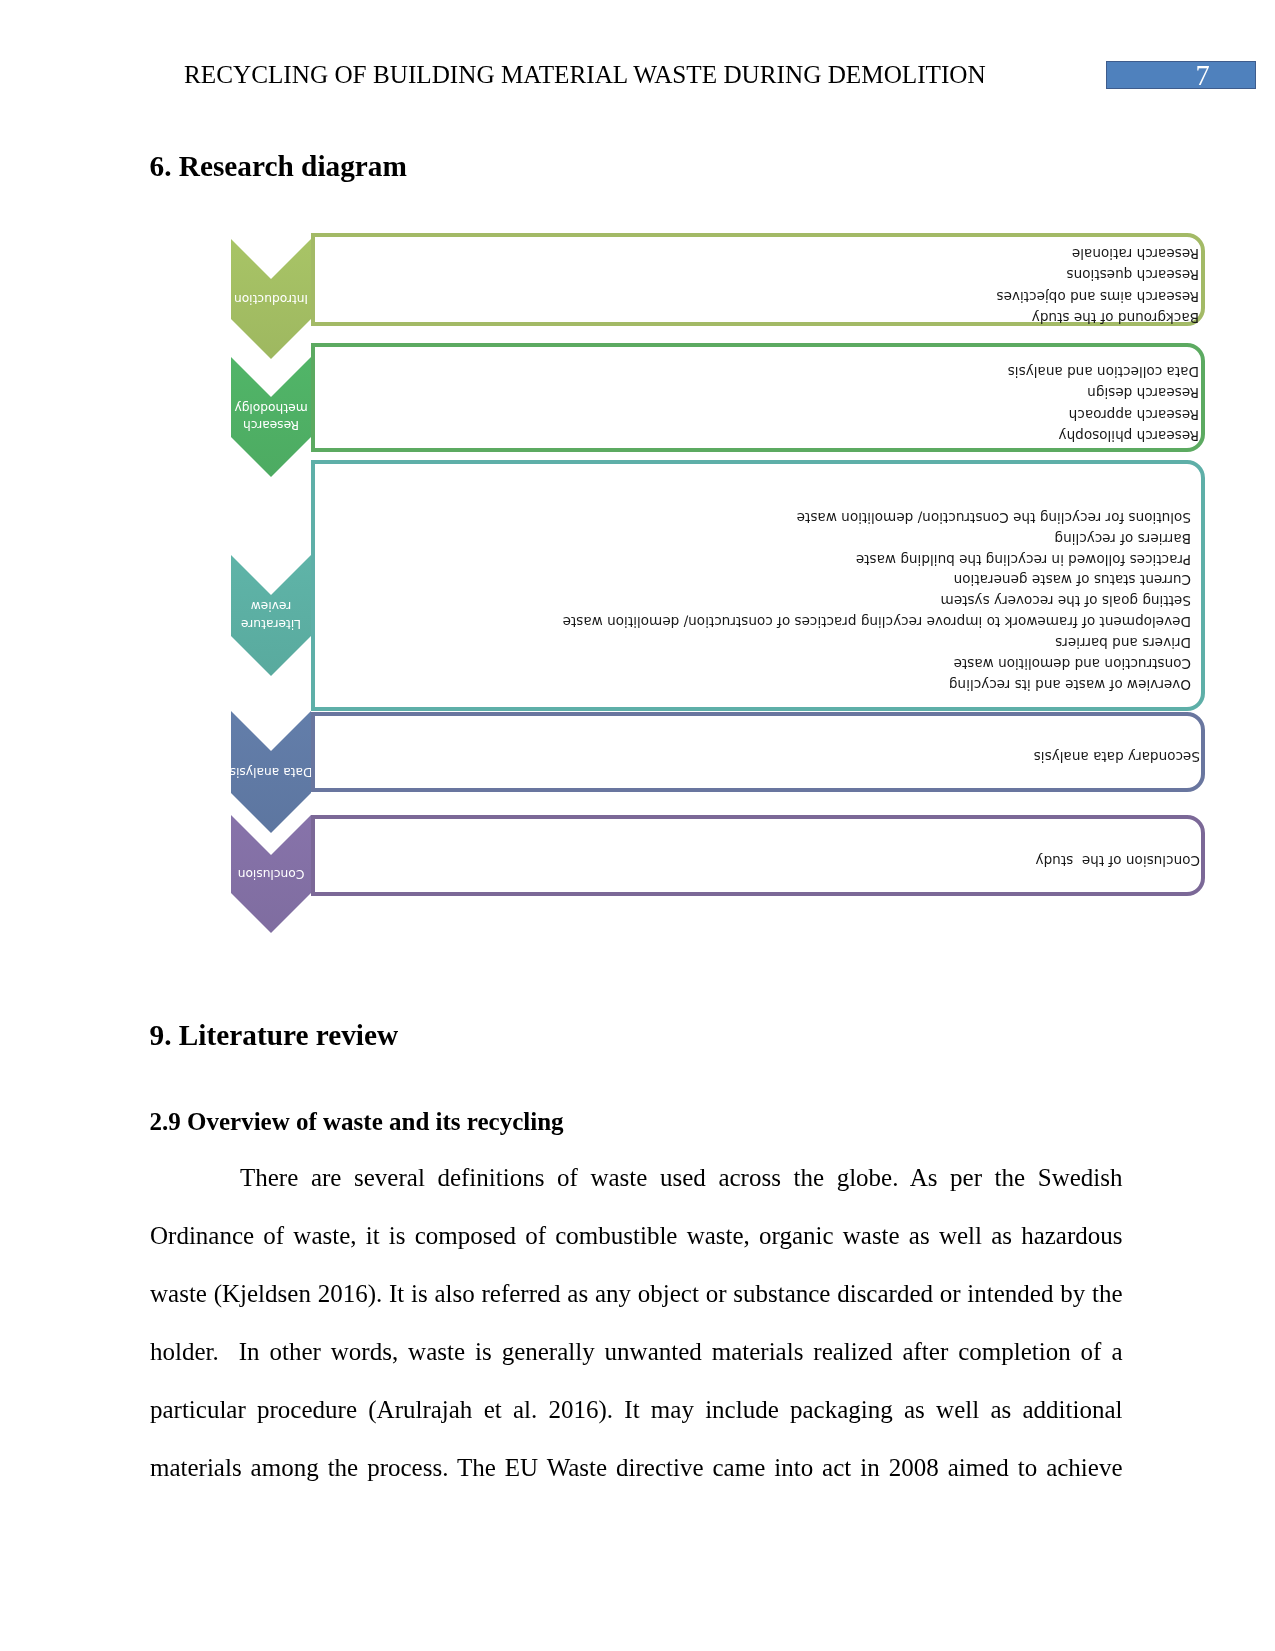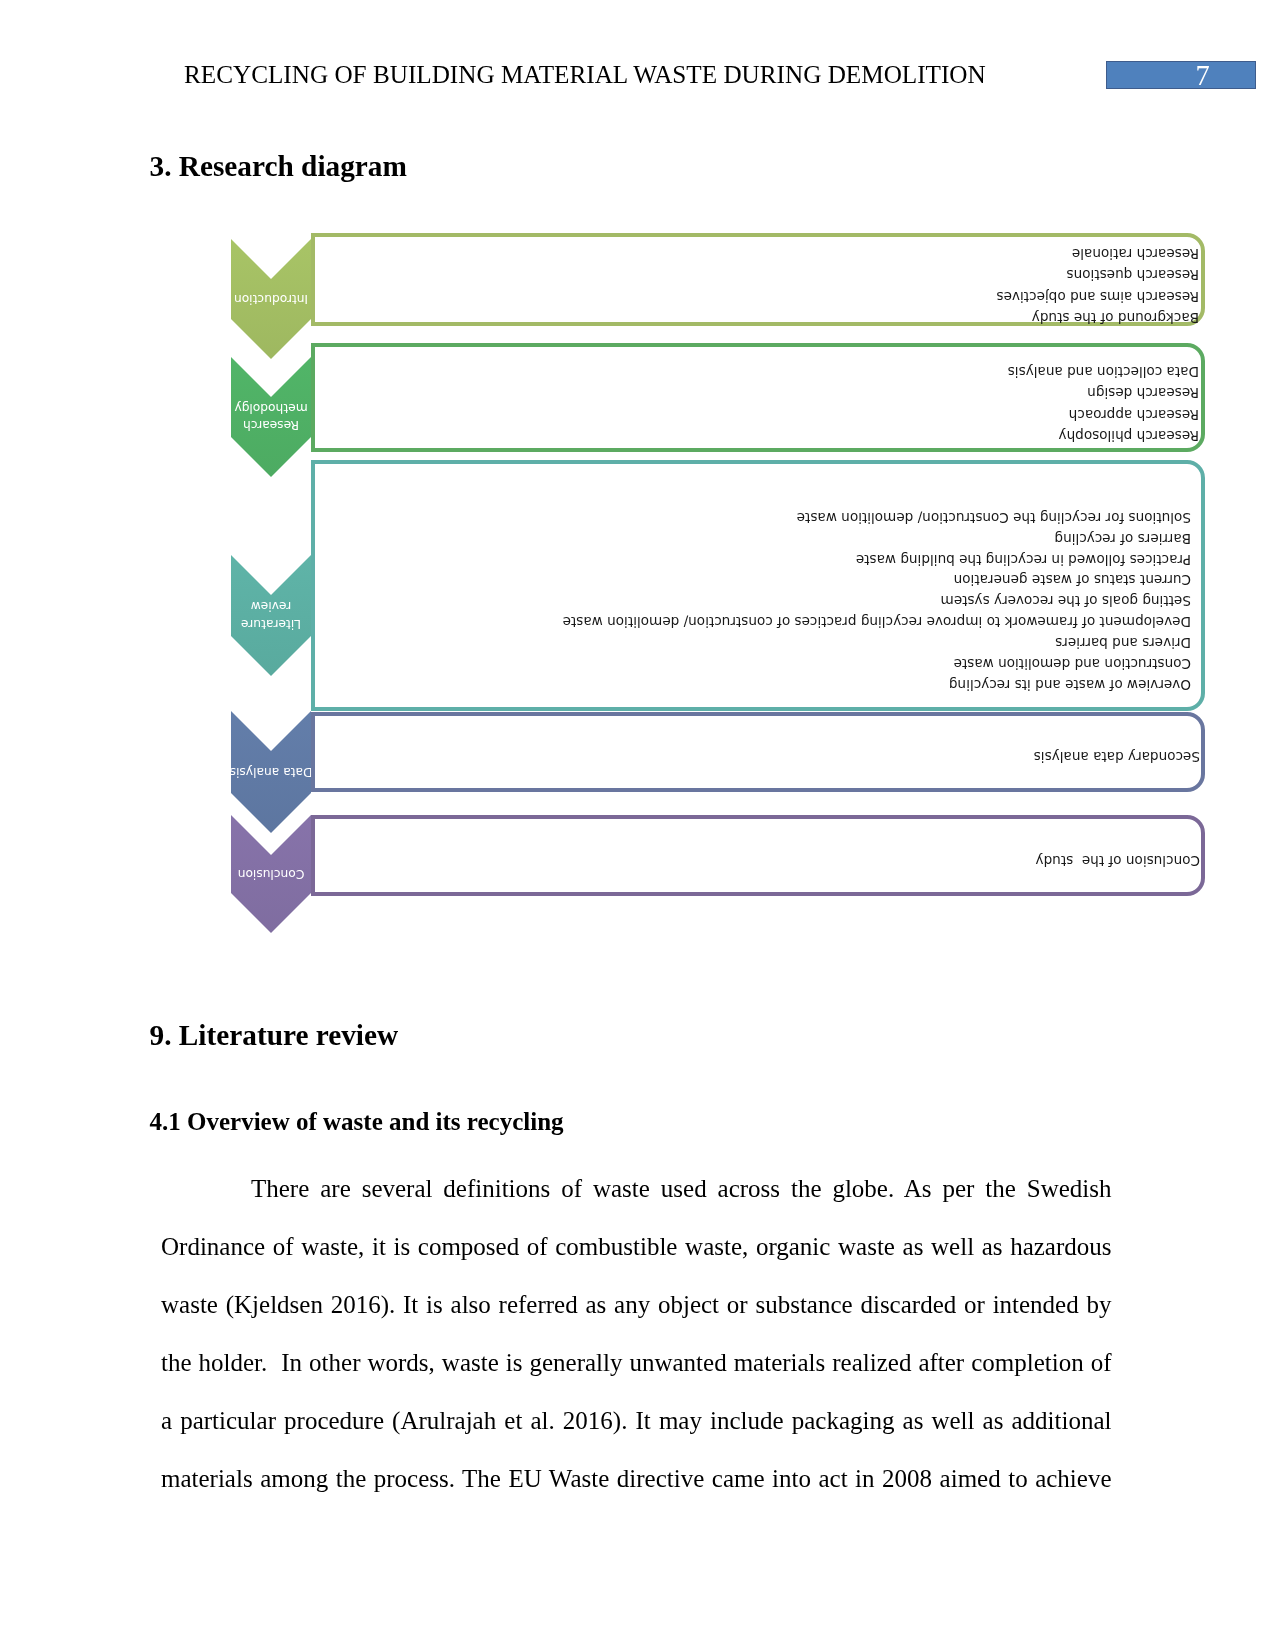--- a/index.html
+++ b/index.html
@@ -31,35 +31,35 @@
   .dgarrow svg{display:block;width:80px;height:100%;}
   .dgarrow .alabel{position:absolute;left:-10px;width:100px;text-align:center;
         font-family:"DejaVu Sans",sans-serif;font-size:12.25px;line-height:17.4px;color:#ffffff;
         white-space:nowrap;transform:rotate(180deg);backface-visibility:hidden;
         display:flex;flex-direction:column;justify-content:center;align-items:stretch;}
 
   
   #body-copy{position:absolute;left:150px;top:1149px;width:972.5px;
              font-size:25px;line-height:58px;text-align:justify;text-align-last:justify;
              color:#000;}
-  #body-copy p{margin:11px;text-indent:90px;white-space:pre-wrap;}
+  #body-copy p{margin:0;text-indent:90px;white-space:pre-wrap;}
 </style>
 </head>
 <body>
 
 <div class="page">
 
   <div id="doc-header">
     <div id="header-title">RECYCLING OF BUILDING MATERIAL WASTE DURING DEMOLITION</div>
     <div id="page-number-box">
       <div id="page-number">7</div>
     </div>
   </div>
 
-  <div class="h1" style="top:152px">3. Research diagram</div>
+  <div class="h1" style="top:152px">6. Research diagram</div>
 
   <div id="research-diagram">
       <div class="dgarrow" style="left: 231px; top: 239px; height: 120px;">
         <svg viewBox="0 0 80 120" preserveAspectRatio="none">
           <defs>
             <linearGradient id="ag0" x1="0" y1="0" x2="0" y2="1">
               <stop offset="0" stop-color="#a8c466"></stop>
               <stop offset="1" stop-color="#9eb860"></stop>
             </linearGradient>
           </defs>
@@ -133,19 +133,19 @@
         </svg>
         <div class="alabel" style="top: 39px; height: 38px;">Conclusion</div>
       </div>
       <div class="dgbox" style="left: 311px; top: 815px; width: 894px; height: 80.5px; border-color: rgb(123, 104, 151);">
         <div class="lines" style="line-height: 21.2px; top: 31.3px; right: 1px;"><div>Conclusion of the  study</div></div>
       </div>
     </div>
 
   <div class="h1" style="top:1020.5px">9. Literature review</div>
 
-  <div class="h2" style="top:1109px">4.1 Overview of waste and its recycling</div>
+  <div class="h2" style="top:1109px">2.9 Overview of waste and its recycling</div>
 
   <div id="body-copy">
     <p>There are several definitions of waste used across the globe. As per the Swedish Ordinance of waste, it is composed of combustible waste, organic waste as well as hazardous waste (Kjeldsen 2016). It is also referred as any object or substance discarded or intended by the holder.  In other words, waste is generally unwanted materials realized after completion of a particular procedure (Arulrajah et al. 2016). It may include packaging as well as additional materials among the process. The EU Waste directive came into act in 2008 aimed to achieve</p>
   </div>
 
 </div>
 
 </body></html>

